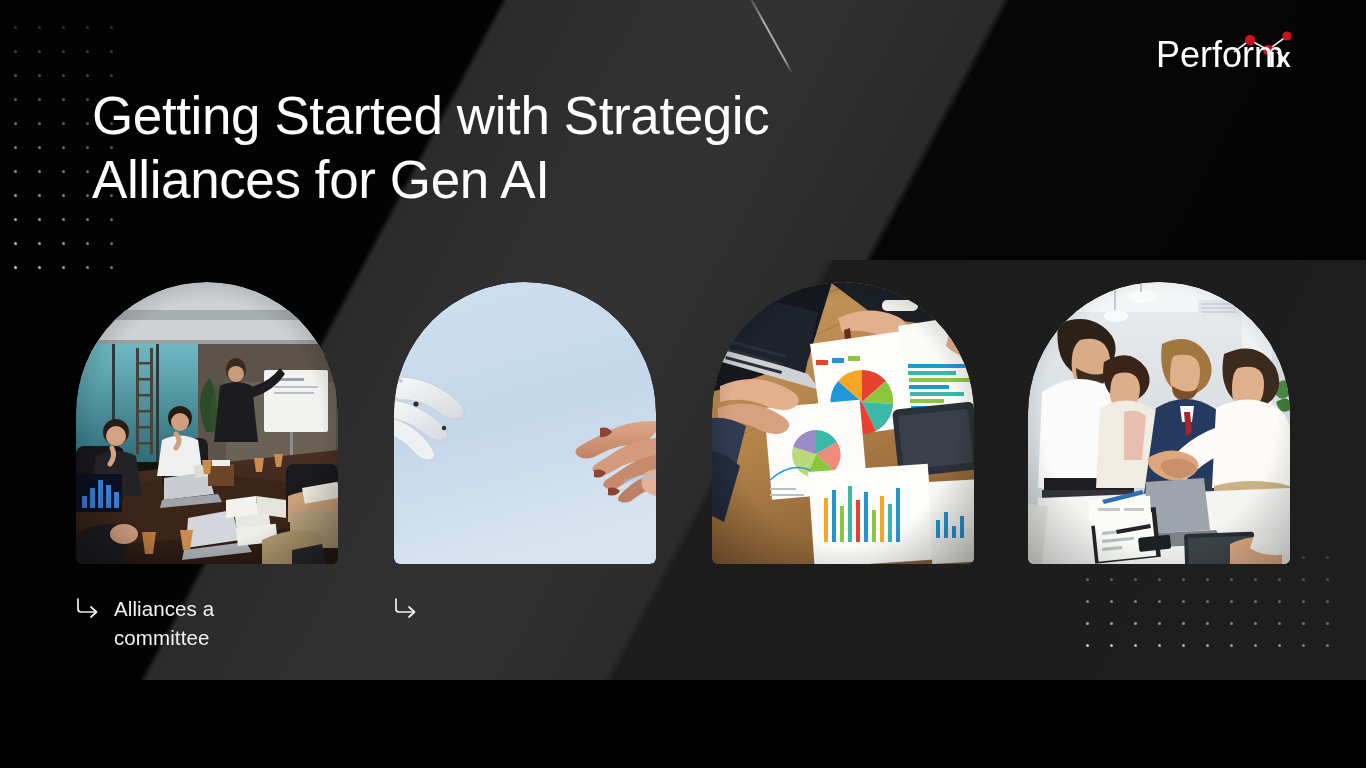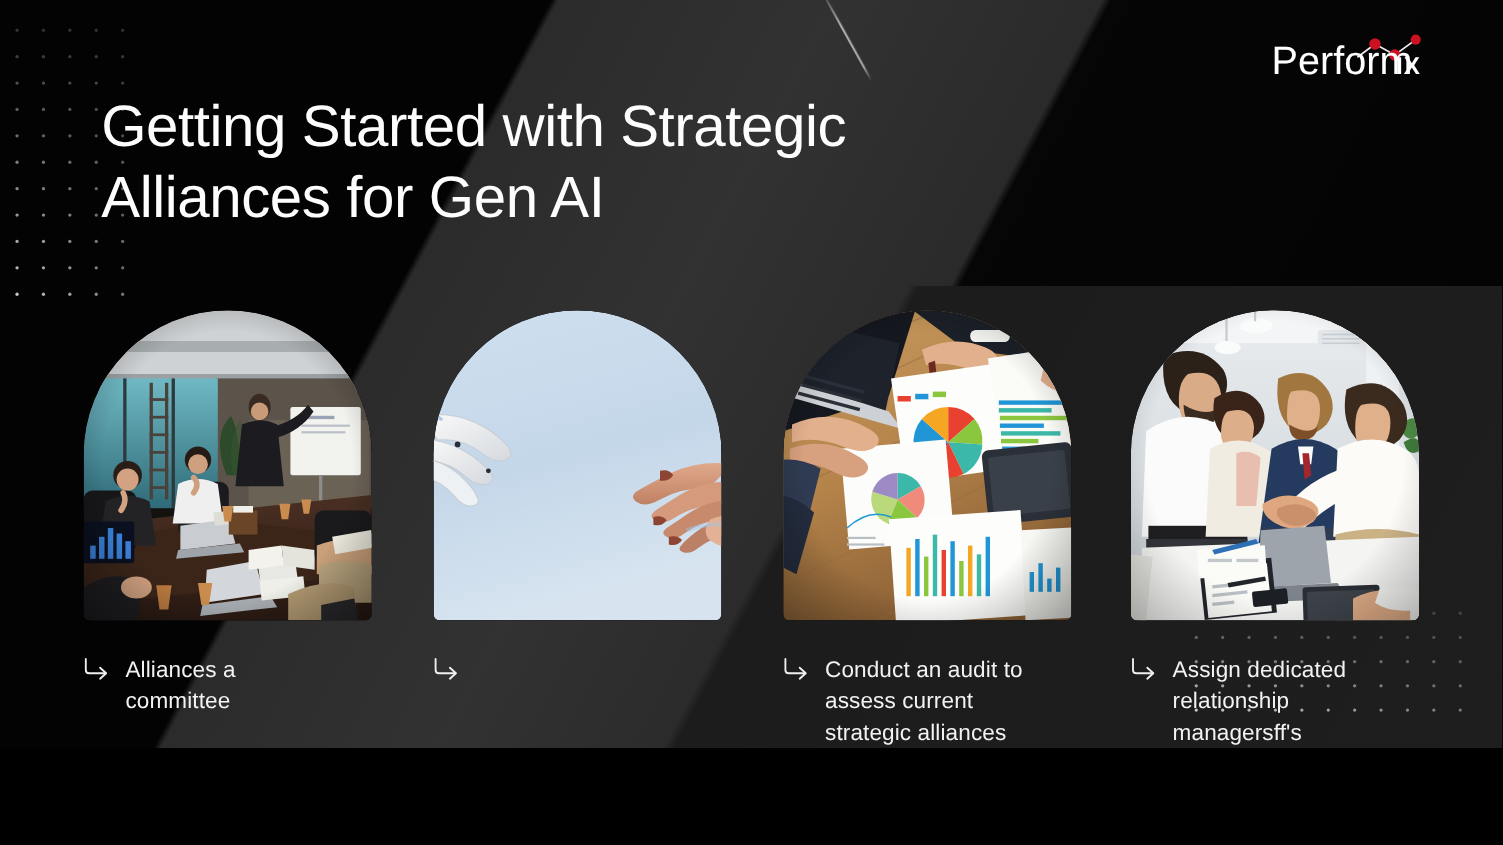--- a/index.html
+++ b/index.html
@@ -538,31 +538,20 @@
             <path d="M238,48 q24,-8 36,4 l0,22 q-24,6 -40,-10 z" fill="#e3b08e"></path>
 
             <radialGradient id="v3" cx="50%" cy="50%" r="74%">
               <stop offset="58%" stop-color="#000" stop-opacity="0"></stop>
               <stop offset="100%" stop-color="#000" stop-opacity=".42"></stop>
             </radialGradient>
             <rect width="262" height="282" fill="url(#v3)"></rect>
           </g>
         </svg>
       </div>
-      <div class="caption">
-        <span class="arrow-ico">
-          <svg viewBox="0 0 24 22" xmlns="http://www.w3.org/2000/svg">
-            <path d="M2,1 L2,11 Q2,14 5,14 L20,14" fill="none" stroke="#f0f0f0" stroke-width="1.7" stroke-linecap="round"></path>
-            <path d="M15,9 L20.5,14 L15,19" fill="none" stroke="#f0f0f0" stroke-width="1.7" stroke-linecap="round" stroke-linejoin="round"></path>
-          </svg>
-        </span>
-        <span class="cap-text">Conduct an audit to
-assess current
-strategic alliances</span>
-      </div>
     </div>
 
     <div class="card card-4">
       <div class="thumb">
         <svg viewBox="0 0 262 282" xmlns="http://www.w3.org/2000/svg" aria-hidden="true">
           <defs>
             <clipPath id="arch4">
                 <path d="M0,131 A131,131 0 0 1 262,131 L262,276 Q262,282 256,282 L6,282 Q0,282 0,276 Z"></path>
               </clipPath>
             <linearGradient id="g4wall" x1="0" y1="0" x2="0" y2="1">
@@ -653,27 +642,16 @@
             <path d="M226,254 q24,-6 36,2 l0,16 q-26,4 -40,-6 z" fill="#f7f7f4"></path>
 
             <radialGradient id="v4" cx="50%" cy="48%" r="74%">
               <stop offset="60%" stop-color="#000" stop-opacity="0"></stop>
               <stop offset="100%" stop-color="#000" stop-opacity=".30"></stop>
             </radialGradient>
             <rect width="262" height="282" fill="url(#v4)"></rect>
           </g>
         </svg>
       </div>
-      <div class="caption">
-        <span class="arrow-ico">
-          <svg viewBox="0 0 24 22" xmlns="http://www.w3.org/2000/svg">
-            <path d="M2,1 L2,11 Q2,14 5,14 L20,14" fill="none" stroke="#f0f0f0" stroke-width="1.7" stroke-linecap="round"></path>
-            <path d="M15,9 L20.5,14 L15,19" fill="none" stroke="#f0f0f0" stroke-width="1.7" stroke-linecap="round" stroke-linejoin="round"></path>
-          </svg>
-        </span>
-        <span class="cap-text">Assign dedicated
-relationship
-managersff's</span>
-      </div>
     </div>
 
   </div>
 </div>
 
 </body></html>

